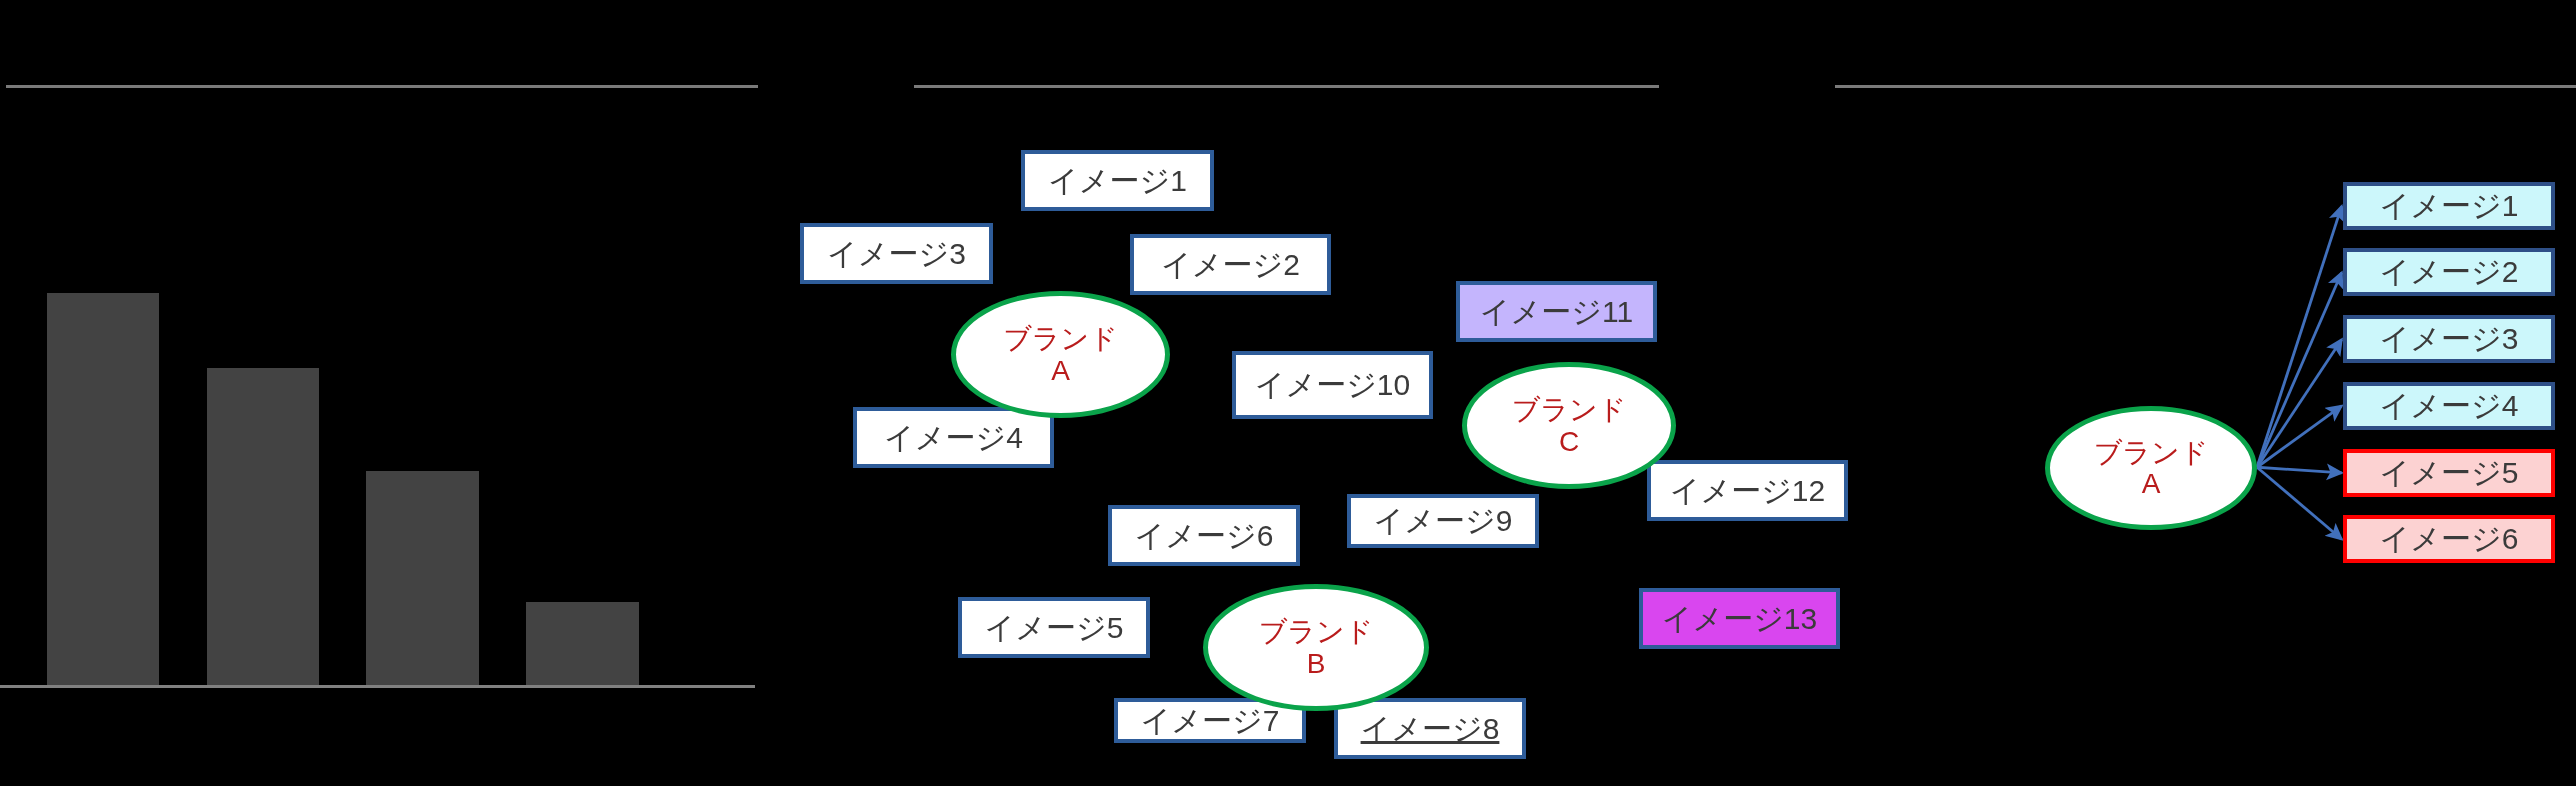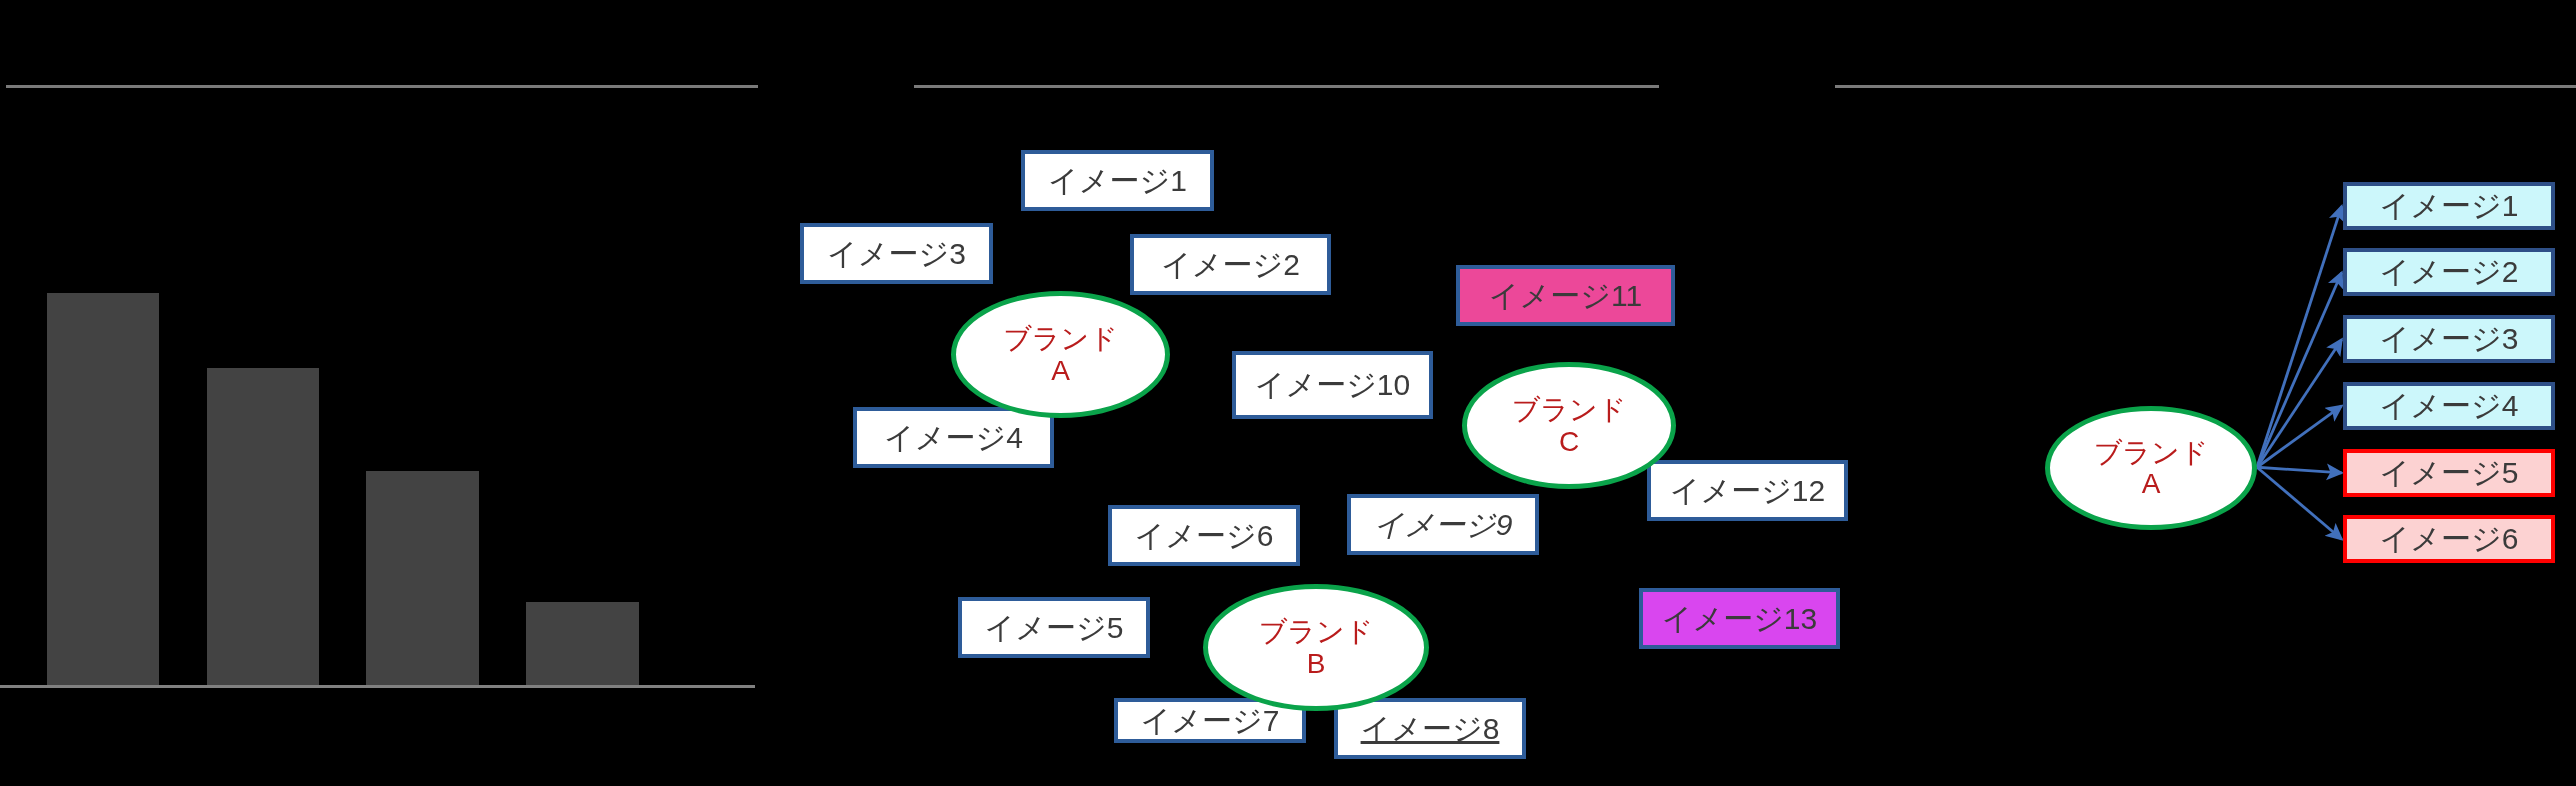--- a/index.html
+++ b/index.html
@@ -115,25 +115,25 @@
     <div class="bar" style="left: 207px; top: 368px; width: 112px; height: 317px; background: rgb(67, 67, 67);"></div>
     <div class="bar" style="left: 366px; top: 471px; width: 113px; height: 214px; background: rgb(67, 67, 67);"></div>
     <div class="bar" style="left: 526px; top: 602px; width: 113px; height: 83px; background: rgb(67, 67, 67);"></div>
   </div>
 
   <div>
 
     <div class="img-box" style="left: 1021px; top: 150px; width: 193px; height: 61px; border-color: rgb(46, 92, 153); background: rgb(255, 255, 255);">イメージ1</div>
     <div class="img-box" style="left: 800px; top: 223px; width: 193px; height: 61px; border-color: rgb(46, 92, 153); background: rgb(255, 255, 255);">イメージ3</div>
     <div class="img-box" style="left: 1130px; top: 234px; width: 201px; height: 61px; border-color: rgb(46, 92, 153); background: rgb(255, 255, 255);">イメージ2</div>
-    <div class="img-box" style="left: 1456px; top: 265px; width: 219px; height: 61px; border-color: rgb(46, 92, 153); background: #ec4899;">イメージ11</div>
+    <div class="img-box" style="left: 1456px; top: 281px; width: 201px; height: 61px; border-color: rgb(46, 92, 153); background: #c4b5fd;">イメージ11</div>
     <div class="img-box" style="left: 1232px; top: 351px; width: 201px; height: 68px; border-color: rgb(46, 92, 153); background: rgb(255, 255, 255);">イメージ10</div>
     <div class="img-box" style="left: 853px; top: 407px; width: 201px; height: 61px; border-color: rgb(46, 92, 153); background: rgb(255, 255, 255);">イメージ4</div>
     <div class="img-box" style="left: 1647px; top: 460px; width: 201px; height: 61px; border-color: rgb(46, 92, 153); background: rgb(255, 255, 255);">イメージ12</div>
-    <div class="img-box" style="left: 1347px; top: 494px; width: 192px; height: 61px; border-color: rgb(46, 92, 153); background: rgb(255, 255, 255); font-style: italic;">イメージ9</div>
+    <div class="img-box" style="left: 1347px; top: 494px; width: 192px; height: 54px; border-color: rgb(46, 92, 153); background: rgb(255, 255, 255);">イメージ9</div>
     <div class="img-box" style="left: 1108px; top: 505px; width: 192px; height: 61px; border-color: rgb(46, 92, 153); background: rgb(255, 255, 255);">イメージ6</div>
     <div class="img-box" style="left: 1639px; top: 588px; width: 201px; height: 61px; border-color: rgb(46, 92, 153); background: #d946ef;">イメージ13</div>
     <div class="img-box" style="left: 958px; top: 597px; width: 192px; height: 61px; border-color: rgb(46, 92, 153); background: rgb(255, 255, 255);">イメージ5</div>
     <div class="img-box" style="left: 1114px; top: 698px; width: 192px; height: 45px; border-color: rgb(46, 92, 153); background: rgb(255, 255, 255);">イメージ7</div>
     <div class="img-box" style="left: 1334px; top: 698px; width: 192px; height: 61px; border-color: rgb(46, 92, 153); background: rgb(255, 255, 255); text-decoration: underline;">イメージ8</div>
 
     <div class="brand-ellipse" style="left: 951px; top: 291px; width: 219px; height: 127px; border-color: rgb(10, 163, 74); background: rgb(255, 255, 255);">
       <span class="bl-1">ブランド</span>
       <span class="bl-2">A</span>
     </div>

